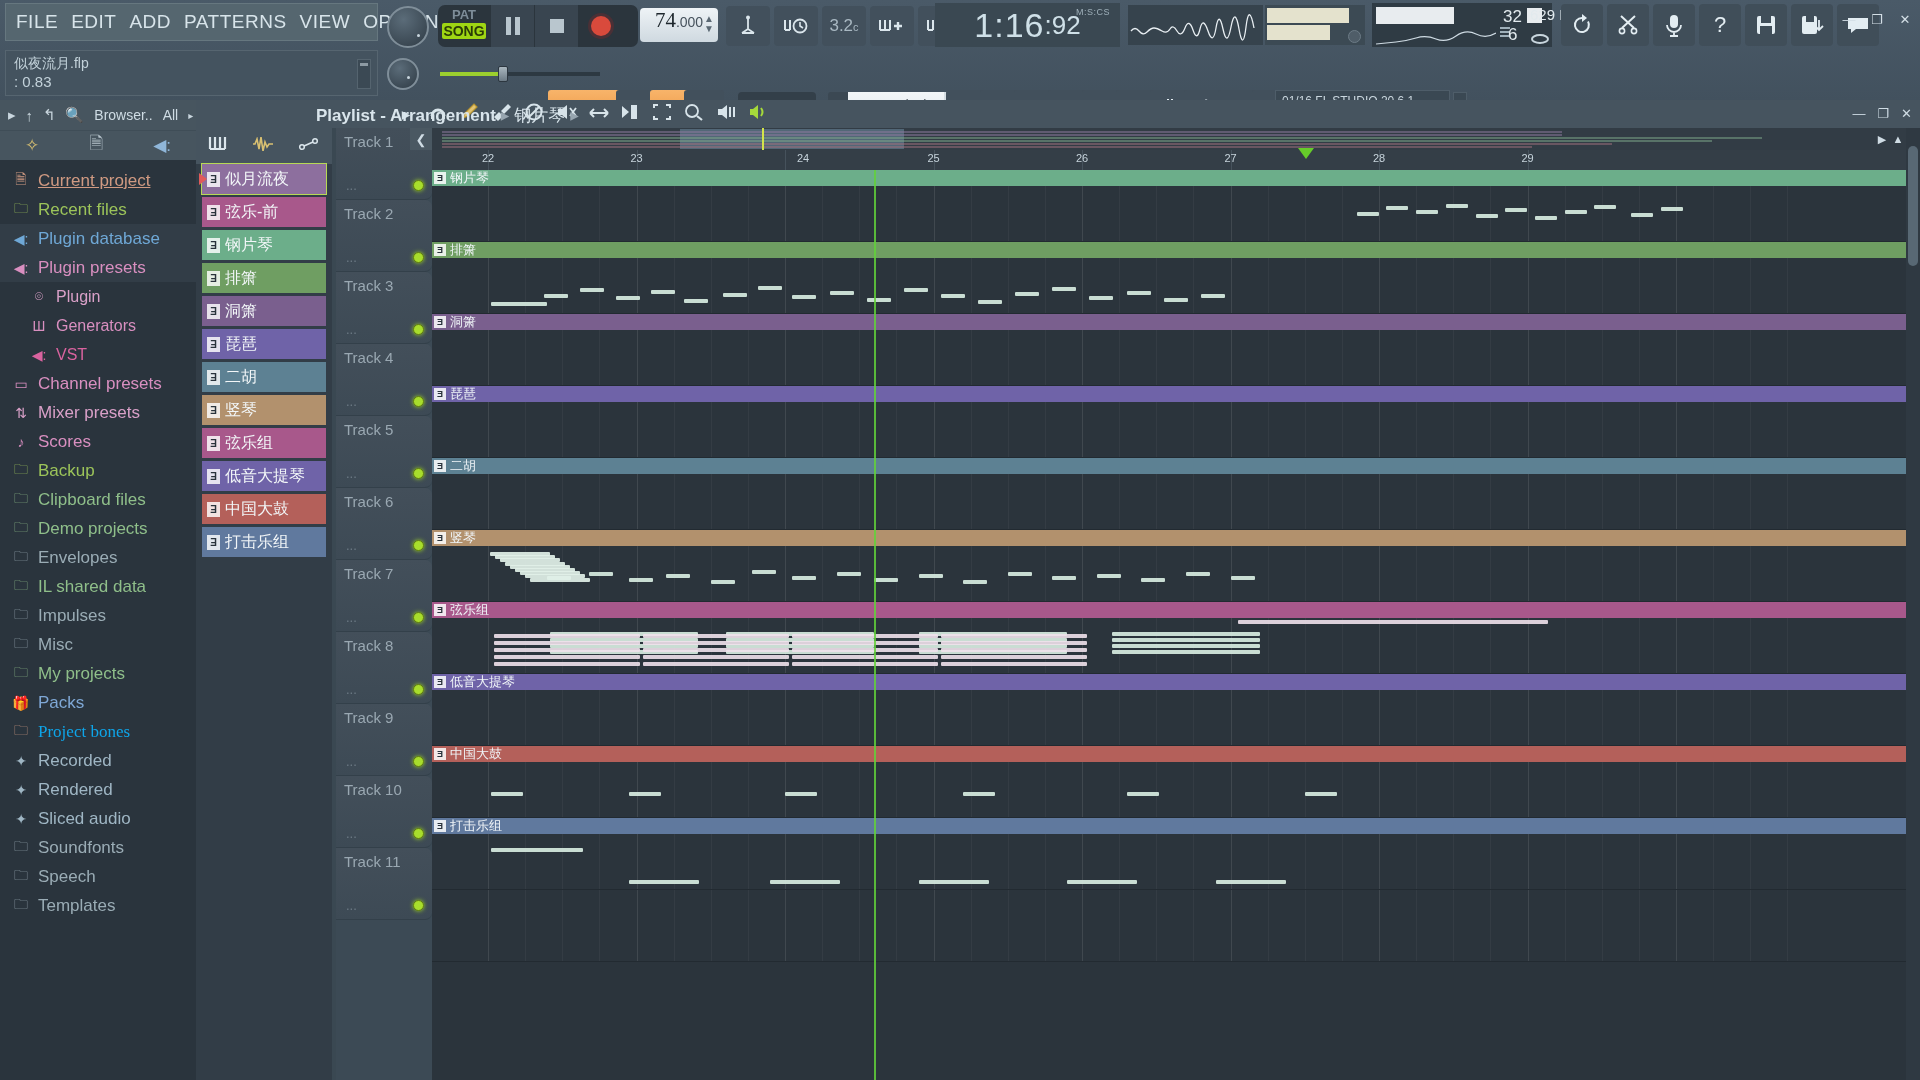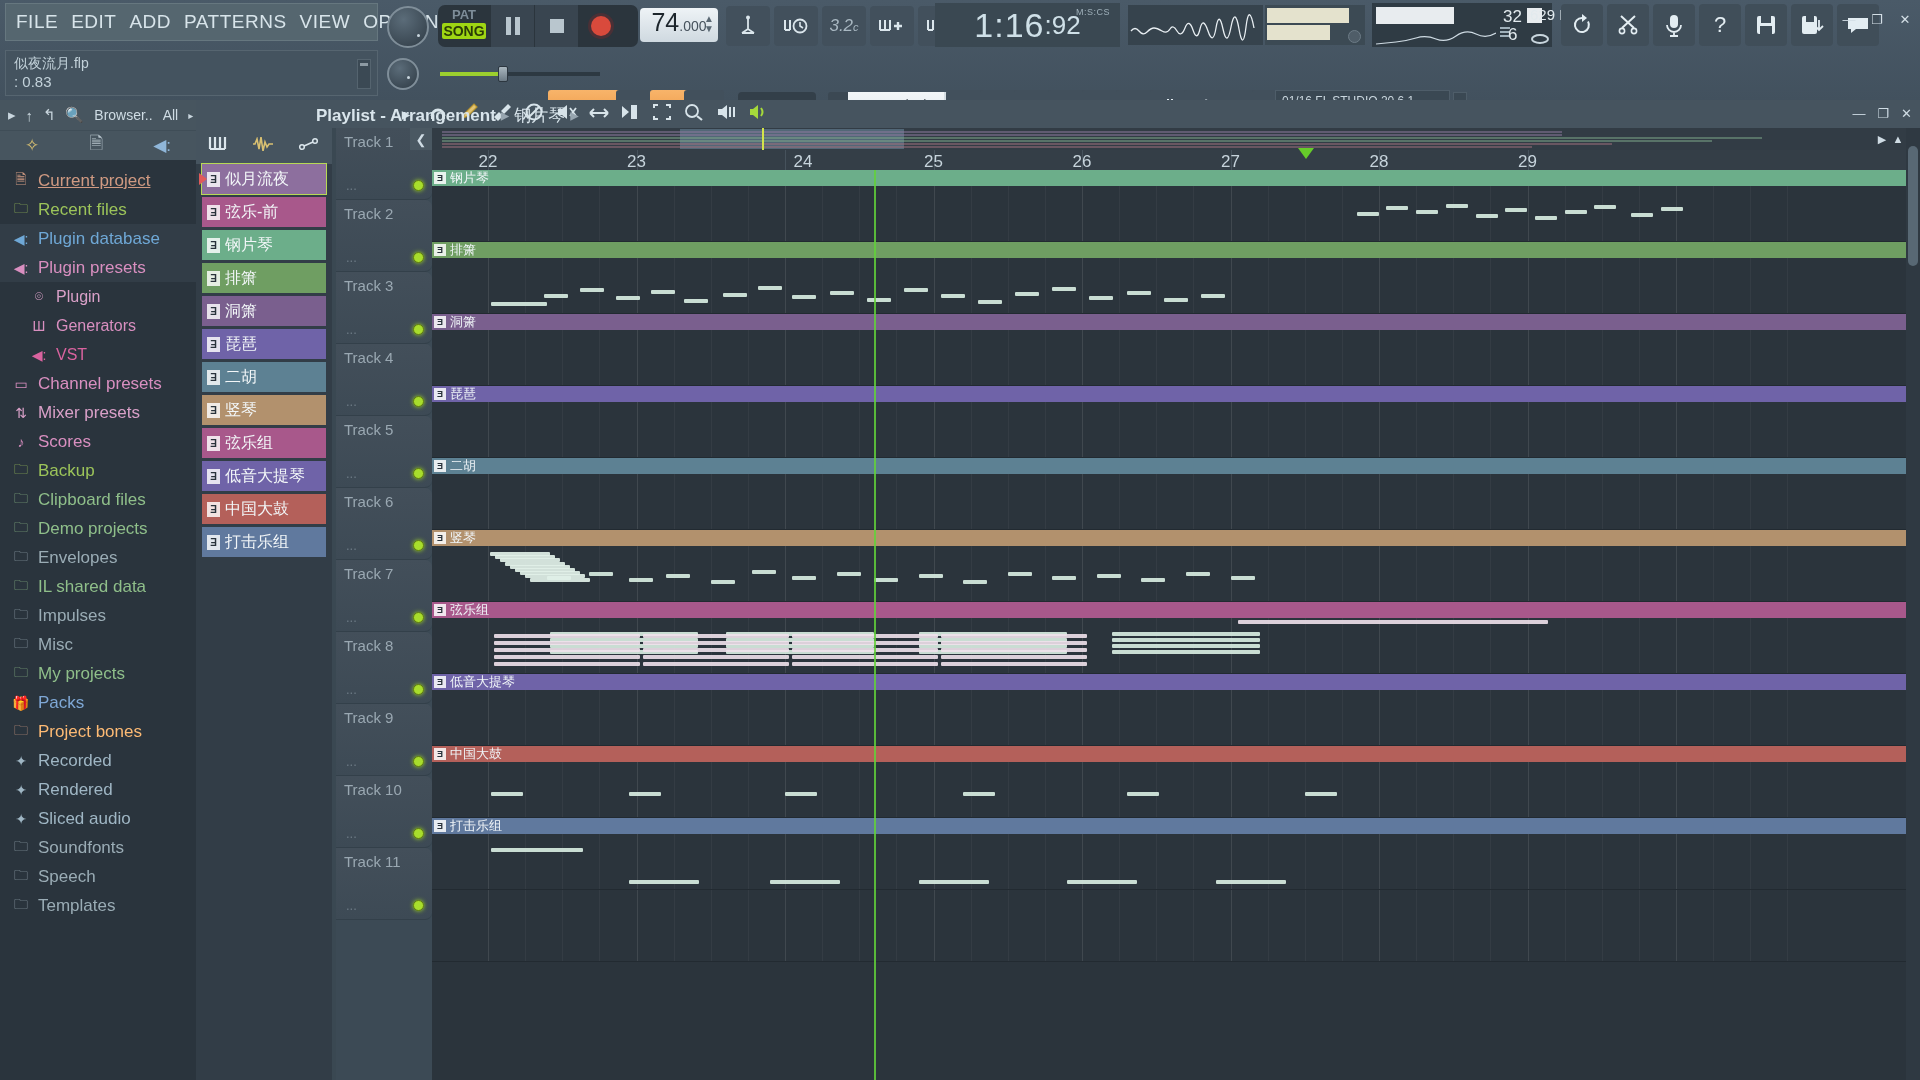--- a/index.html
+++ b/index.html
@@ -49,21 +49,21 @@
   .tbtn .pausebars { width:14px;height:18px; display:flex; gap:4px;}
   .tbtn .pausebars i { width:5px;height:18px;background:#b9c6ce;display:block;}
   .tbtn .stopsq { width:14px;height:14px;background:#b9c6ce;}
   .recbtn { width:46px;height:42px; background:#2b353d; display:flex;align-items:center;justify-content:center;}
   .recbtn .dot { width:20px;height:20px;border-radius:50%;background:#d94a3c;
      box-shadow:0 0 0 3px #4a3036; }
 
   .tempo { position:absolute; left:640px; top:8px; width:78px; height:34px;
     background:linear-gradient(#eef3f6,#cfd9e0); border-radius:4px; display:flex;
     align-items:baseline; justify-content:center; }
-  .tempo .i { color:#1d262c; font-size:25px; font-weight:300;}
+  .tempo .i { color:#1d262c; font-size:21px; font-weight:300;font-family:Liberation Serif, serif;}
   .tempo .d { color:#46525c; font-size:14px;}
   .tempo .spin { position:absolute;right:4px;top:6px;color:#5b6974;font-size:10px;line-height:10px;}
 
   .ibtn { position:absolute; top:6px; width:44px; height:40px; background:#42505c;
     border-radius:4px; display:flex; align-items:center; justify-content:center;
     color:#dbe6ec; font-size:17px; }
 
   .timedisp { position:absolute; left:935px; top:3px; width:185px; height:44px;
      background:#3a4852; display:flex; align-items:center; justify-content:center; }
   .timedisp .big { color:#cfe0e8; font-size:34px; font-weight:300; letter-spacing:1px;}
@@ -169,21 +169,21 @@
      background:#a8dd2c; box-shadow:0 0 4px #9acd29; border:1px solid #5f7a12;}
   .plhandle { position:absolute; left:336px; top:30px; width:14px; height:18px; background:#5c6a76;
      display:flex; align-items:center; justify-content:center; color:#d4dee5; font-size:8px;}
 
   
   .arr { position:absolute; left:432px; top:28px; right:14px; height:952px; background:#2b343c; }
   .minimap { position:absolute; left:0; top:0; right:0; height:22px; background:#323c45; }
   .mmleft { position:absolute; left:-22px; top:0; width:22px; height:22px; background:#4a5862;
      color:#cfdce4; font-size:13px; display:flex;align-items:center;justify-content:center;}
   .ruler { position:absolute; left:0; top:22px; right:0; height:20px; background:#343e47;}
-  .ruler .bar { position:absolute; top:2px; color:#c7d4dc; font-size:17px; transform:translateX(-50%); }
+  .ruler .bar { position:absolute; top:2px; color:#c7d4dc; font-size:11px; transform:translateX(-50%); }
   .ruler .tick{ position:absolute; top:0; width:1px; height:20px; background:#46525c;}
   .playmark { position:absolute; top:20px; width:0;height:0;border-left:8px solid transparent;
      border-right:8px solid transparent; border-top:11px solid #66cc2a; z-index:7;}
   .tracks { position:absolute; left:0; top:42px; right:0; bottom:0; overflow:hidden; }
   .trow { position:relative; height:72px; border-bottom:1px solid #222a31; }
   .clip { position:absolute; left:0; top:0; right:0; height:16px; font-size:13px; color:#f0f5f8;
      display:flex; align-items:center; padding-left:2px; }
   .clip .ch { width:12px;height:12px;background:rgba(255,255,255,.85); color:#2a333c; font-size:9px;
      display:flex;align-items:center;justify-content:center; margin-right:4px; font-weight:bold;}
   .clipbody { position:absolute; left:0; top:16px; right:0; bottom:0; }
@@ -263,21 +263,21 @@
         </svg>
     </div>
     <div class="ibtn" style="left:774px">
       <svg width="26" height="20" viewBox="0 0 26 20">
           <path d="M2 4 v10 M7 4 v10 M2 14 h5" stroke="#dbe6ec" stroke-width="2" fill="none"></path>
           <circle cx="17" cy="10" r="6.5" stroke="#dbe6ec" stroke-width="1.8" fill="none"></circle>
           <path d="M17 6 v4 l3 2" stroke="#dbe6ec" stroke-width="1.6" fill="none"></path>
         </svg>
     </div>
     <div class="ibtn" style="left:822px">
-      <span style="font-size:17px;font-style:italic;color:#a9b8c2;">3.2<span style="font-size:11px">c</span></span>
+      <span style="font-size:17px;color:#a9b8c2;">3.2<span style="font-size:11px">c</span></span>
     </div>
     <div class="ibtn" style="left:870px">
       <svg width="28" height="18" viewBox="0 0 28 18">
           <path d="M2 3 v10 M7 3 v10 M12 3 v10 M2 13 h10" stroke="#dbe6ec" stroke-width="2" fill="none"></path>
           <path d="M20 5 v8 M16 9 h8" stroke="#dbe6ec" stroke-width="2.4"></path>
         </svg>
     </div>
     <div class="ibtn" style="left:918px">
       <svg width="28" height="18" viewBox="0 0 28 18">
           <path d="M2 3 v10 M7 3 v10 M2 13 h5" stroke="#dbe6ec" stroke-width="2" fill="none"></path>
@@ -590,21 +590,21 @@
           <div class="britem">
             <span class="bico" style="color: rgb(143, 191, 138);">🗀</span>
             <span style="color: rgb(143, 191, 138);">My projects</span>
           </div>
           <div class="britem">
             <span class="bico" style="color: rgb(127, 168, 214);">🎁</span>
             <span style="color: rgb(127, 168, 214);">Packs</span>
           </div>
           <div class="britem">
             <span class="bico" style="color: rgb(208, 154, 130);">🗀</span>
-            <span style="color: #fdba74;">Project bones</span>
+            <span style="color: #0ea5e9; font-family: Liberation Serif, serif;">Project bones</span>
           </div>
           <div class="britem">
             <span class="bico" style="color: rgb(159, 182, 196);">✦</span>
             <span style="color: rgb(159, 182, 196);">Recorded</span>
           </div>
           <div class="britem">
             <span class="bico" style="color: rgb(159, 182, 196);">✦</span>
             <span style="color: rgb(159, 182, 196);">Rendered</span>
           </div>
           <div class="britem">

